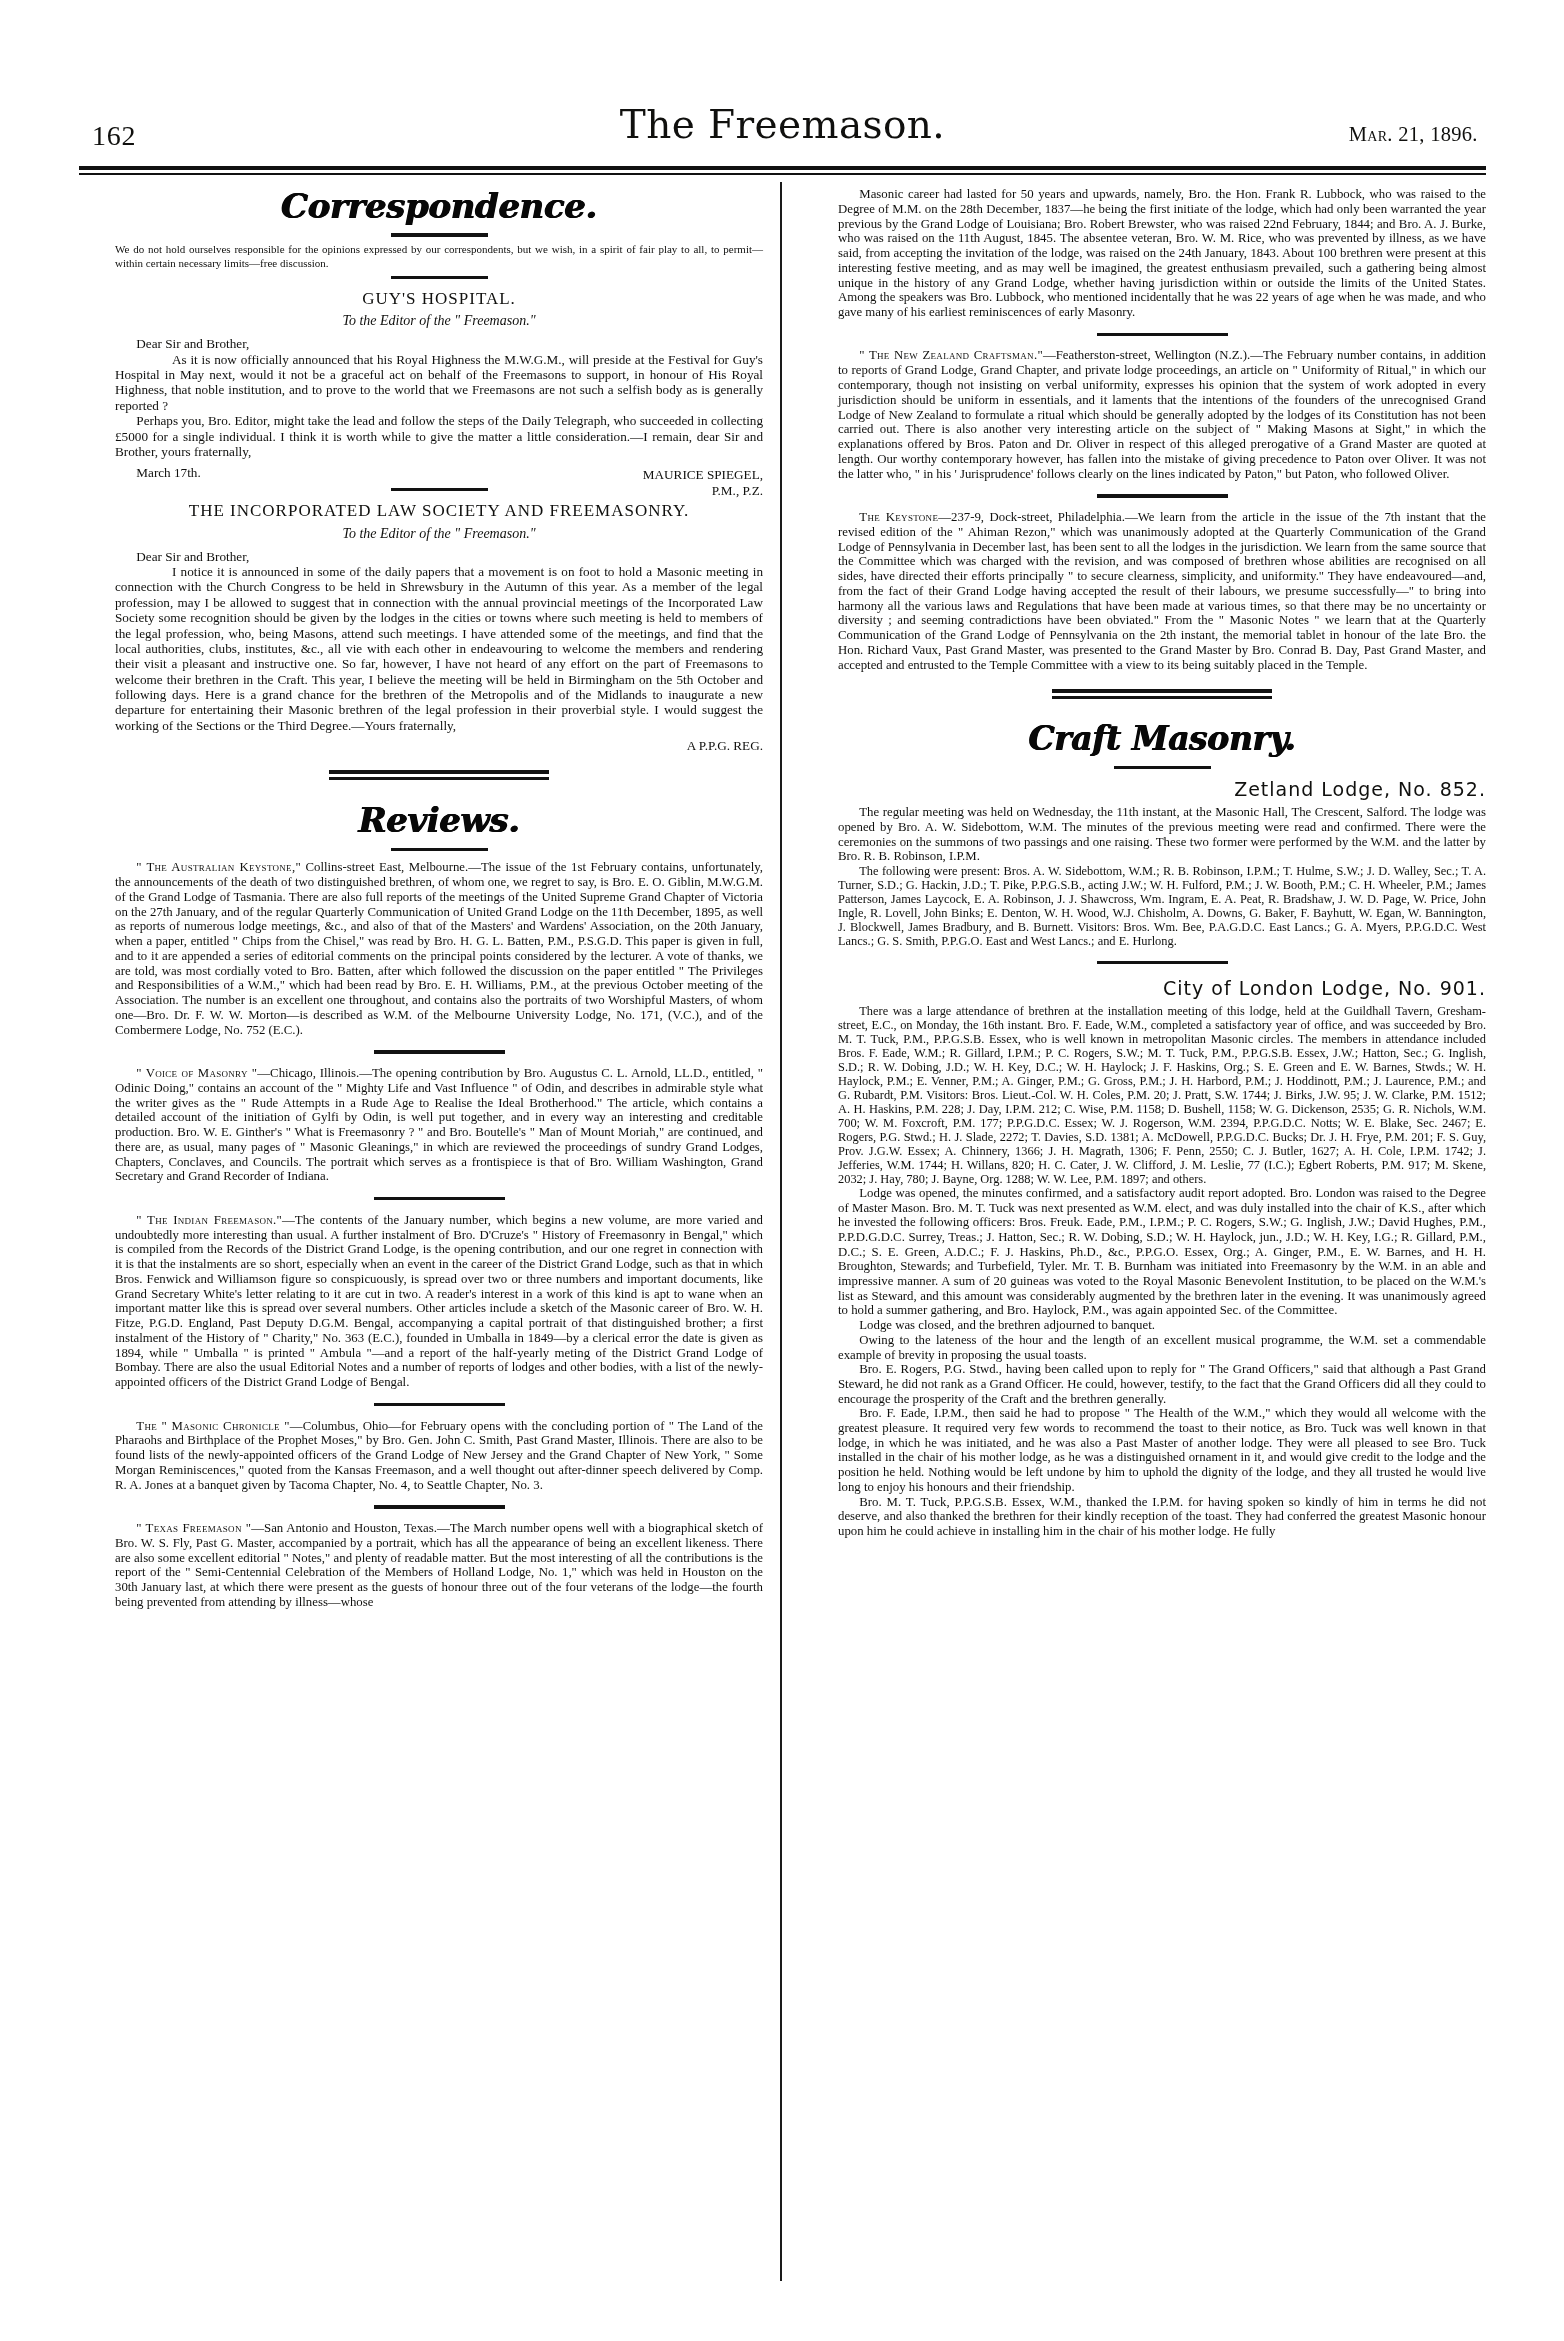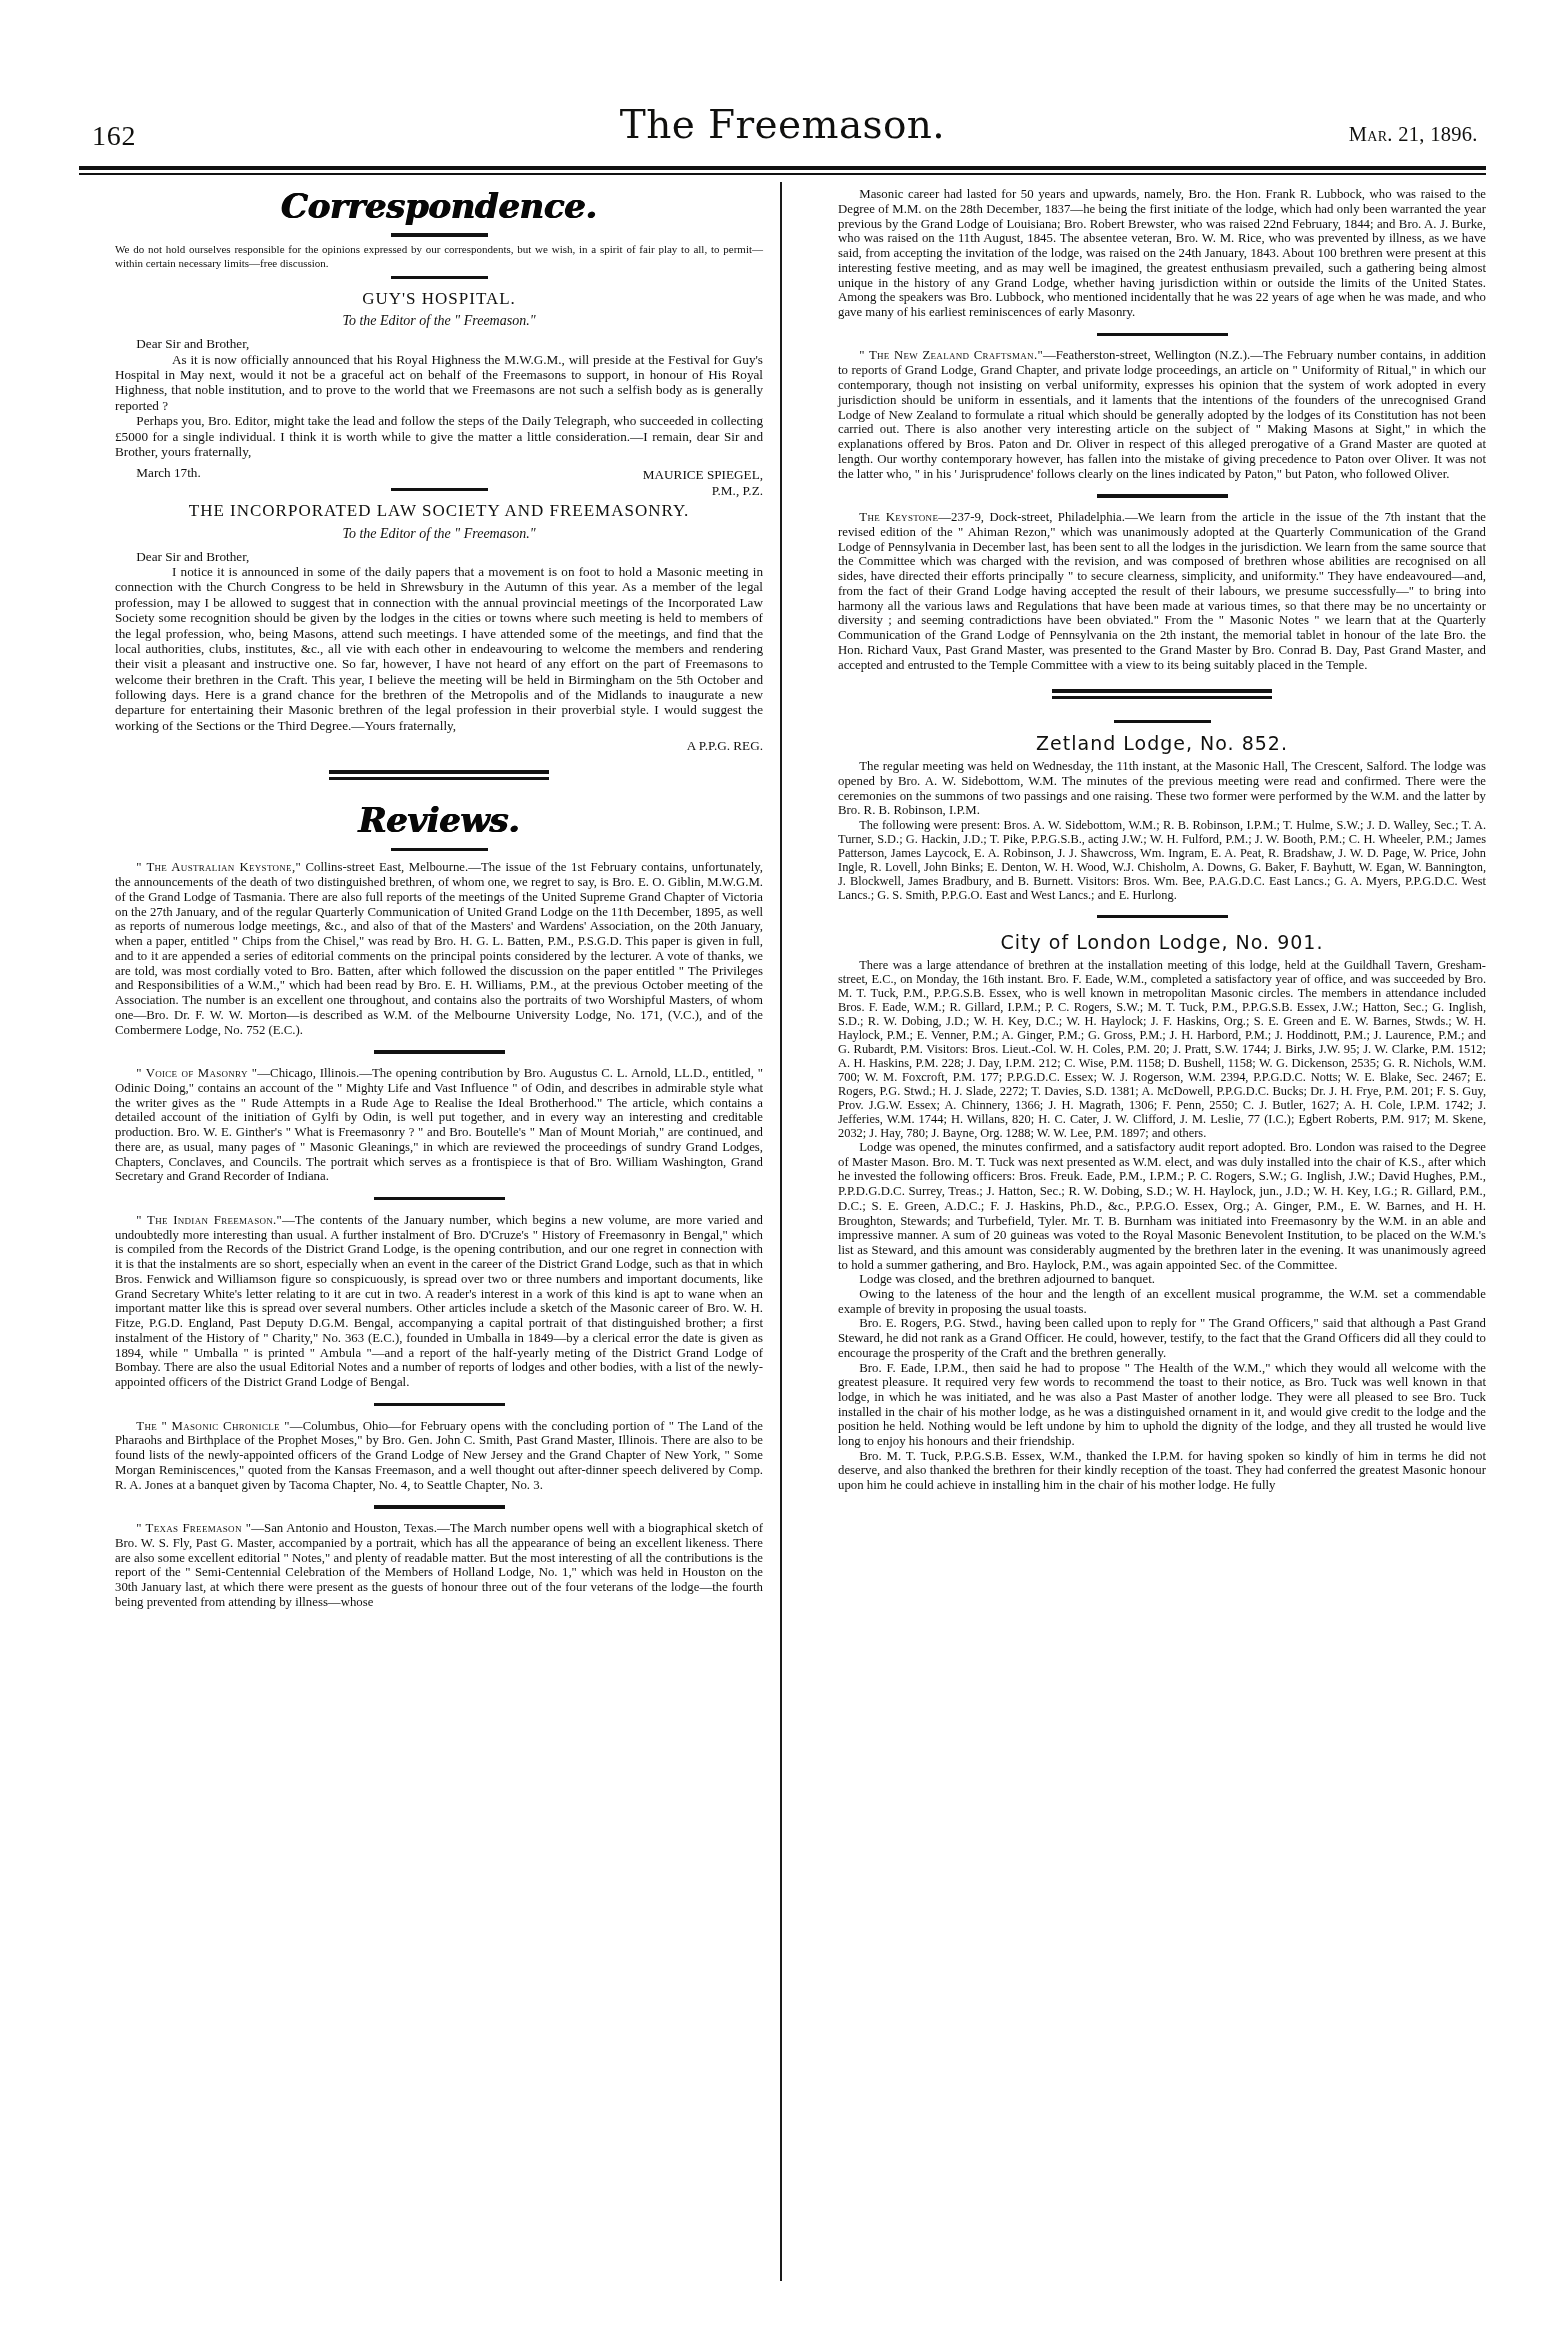--- a/index.html
+++ b/index.html
@@ -97,21 +97,21 @@
   p.indent { margin:0; text-indent:21.3px; }
   .sig {
     text-align:right; margin:8.2px 0 0 0;
   }
   .sig .l2 { display:block; }
   .datesig {
     margin-top:-33px; text-indent:21.3px;
   }
   .signoff-right { text-align:right; margin:4.9px 0 0 0; }
   .lodge-head {
-    text-align:center; font-size:19px; margin:1.6px 0 4.9px 0;
+    text-align:right; font-size:19px; margin:1.6px 0 4.9px 0;
     letter-spacing:1px; font-weight:400;
     font-family:"DejaVu Sans", sans-serif;
   }
 
   .sc { font-variant:small-caps; letter-spacing:0.3px; }
 
   
   .review { margin:0 0 0 0; font-size:12.8px; line-height:1.155; }
   .review p { margin:0; text-indent:21.3px; }
 
@@ -214,20 +214,21 @@
 
     <div class="review">
       <p><span class="sc">The Keystone</span><span>—237-9, Dock-street, Philadelphia.—We learn from the article in the issue of the 7th instant that the revised edition of the " Ahiman Rezon," which was unanimously adopted at the Quarterly Communication of the Grand Lodge of Pennsylvania in December last, has been sent to all the lodges in the jurisdiction. We learn from the same source that the Committee which was charged with the revision, and was composed of brethren whose abilities are recognised on all sides, have directed their efforts principally " to secure clearness, simplicity, and uniformity." They have endeavoured—and, from the fact of their Grand Lodge having accepted the result of their labours, we presume successfully—" to bring into harmony all the various laws and Regulations that have been made at various times, so that there may be no uncertainty or diversity ; and seeming contradictions have been obviated." From the " Masonic Notes " we learn that at the Quarterly Communication of the Grand Lodge of Pennsylvania on the 2th instant, the memorial tablet in honour of the late Bro. the Hon. Richard Vaux, Past Grand Master, was presented to the Grand Master by Bro. Conrad B. Day, Past Grand Master, and accepted and entrusted to the Temple Committee with a view to its being suitably placed in the Temple.</span></p>
     </div>
 
     <div class="rule-dbl">
       <i class="t"></i>
         <i class="s"></i>
     </div>
 
+    <div class="gothic craft">Craft Masonry.</div>
     <div class="rule-short"></div>
 
     <div>
       <div class="lodge-head">Zetland Lodge, No. 852.</div>
       <div class="craft-body">
         <p>The regular meeting was held on Wednesday, the 11th instant, at the Masonic Hall, The Crescent, Salford. The lodge was opened by Bro. A. W. Sidebottom, W.M. The minutes of the previous meeting were read and confirmed. There were the ceremonies on the summons of two passings and one raising. These two former were performed by the W.M. and the latter by Bro. R. B. Robinson, I.P.M.</p>
         <p class="dense">The following were present: Bros. A. W. Sidebottom, W.M.; R. B. Robinson, I.P.M.; T. Hulme, S.W.; J. D. Walley, Sec.; T. A. Turner, S.D.; G. Hackin, J.D.; T. Pike, P.P.G.S.B., acting J.W.; W. H. Fulford, P.M.; J. W. Booth, P.M.; C. H. Wheeler, P.M.; James Patterson, James Laycock, E. A. Robinson, J. J. Shawcross, Wm. Ingram, E. A. Peat, R. Bradshaw, J. W. D. Page, W. Price, John Ingle, R. Lovell, John Binks; E. Denton, W. H. Wood, W.J. Chisholm, A. Downs, G. Baker, F. Bayhutt, W. Egan, W. Bannington, J. Blockwell, James Bradbury, and B. Burnett. Visitors: Bros. Wm. Bee, P.A.G.D.C. East Lancs.; G. A. Myers, P.P.G.D.C. West Lancs.; G. S. Smith, P.P.G.O. East and West Lancs.; and E. Hurlong.</p>
       </div>
     </div>
 

